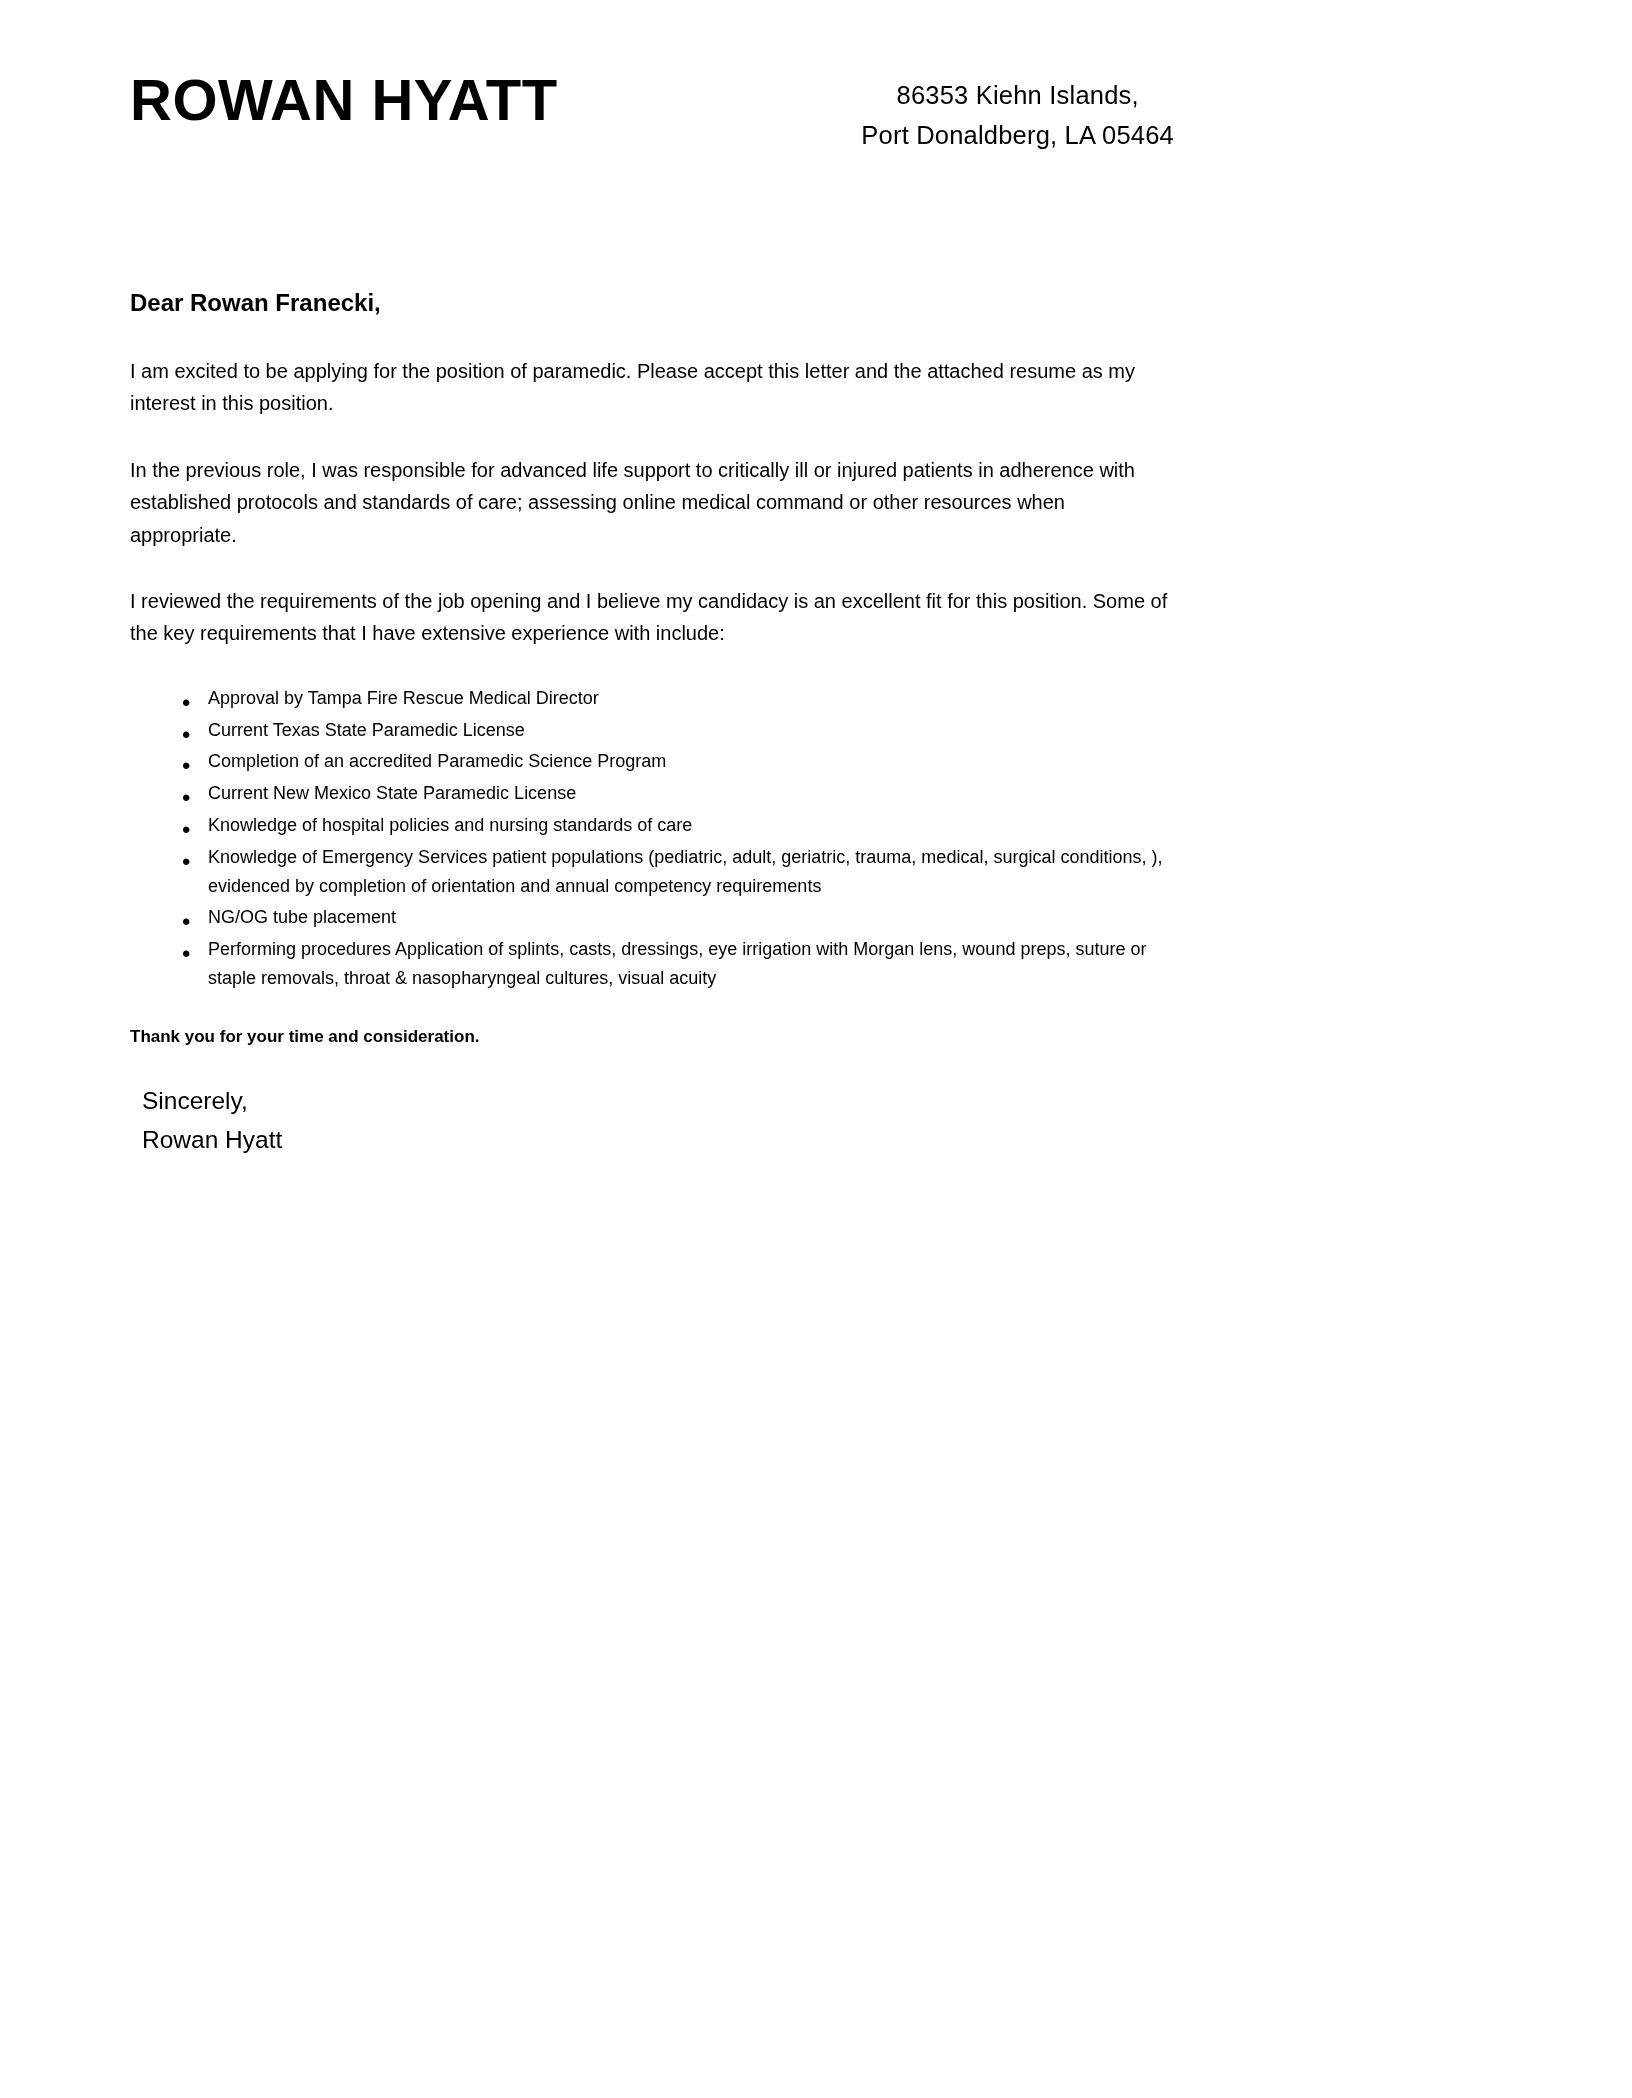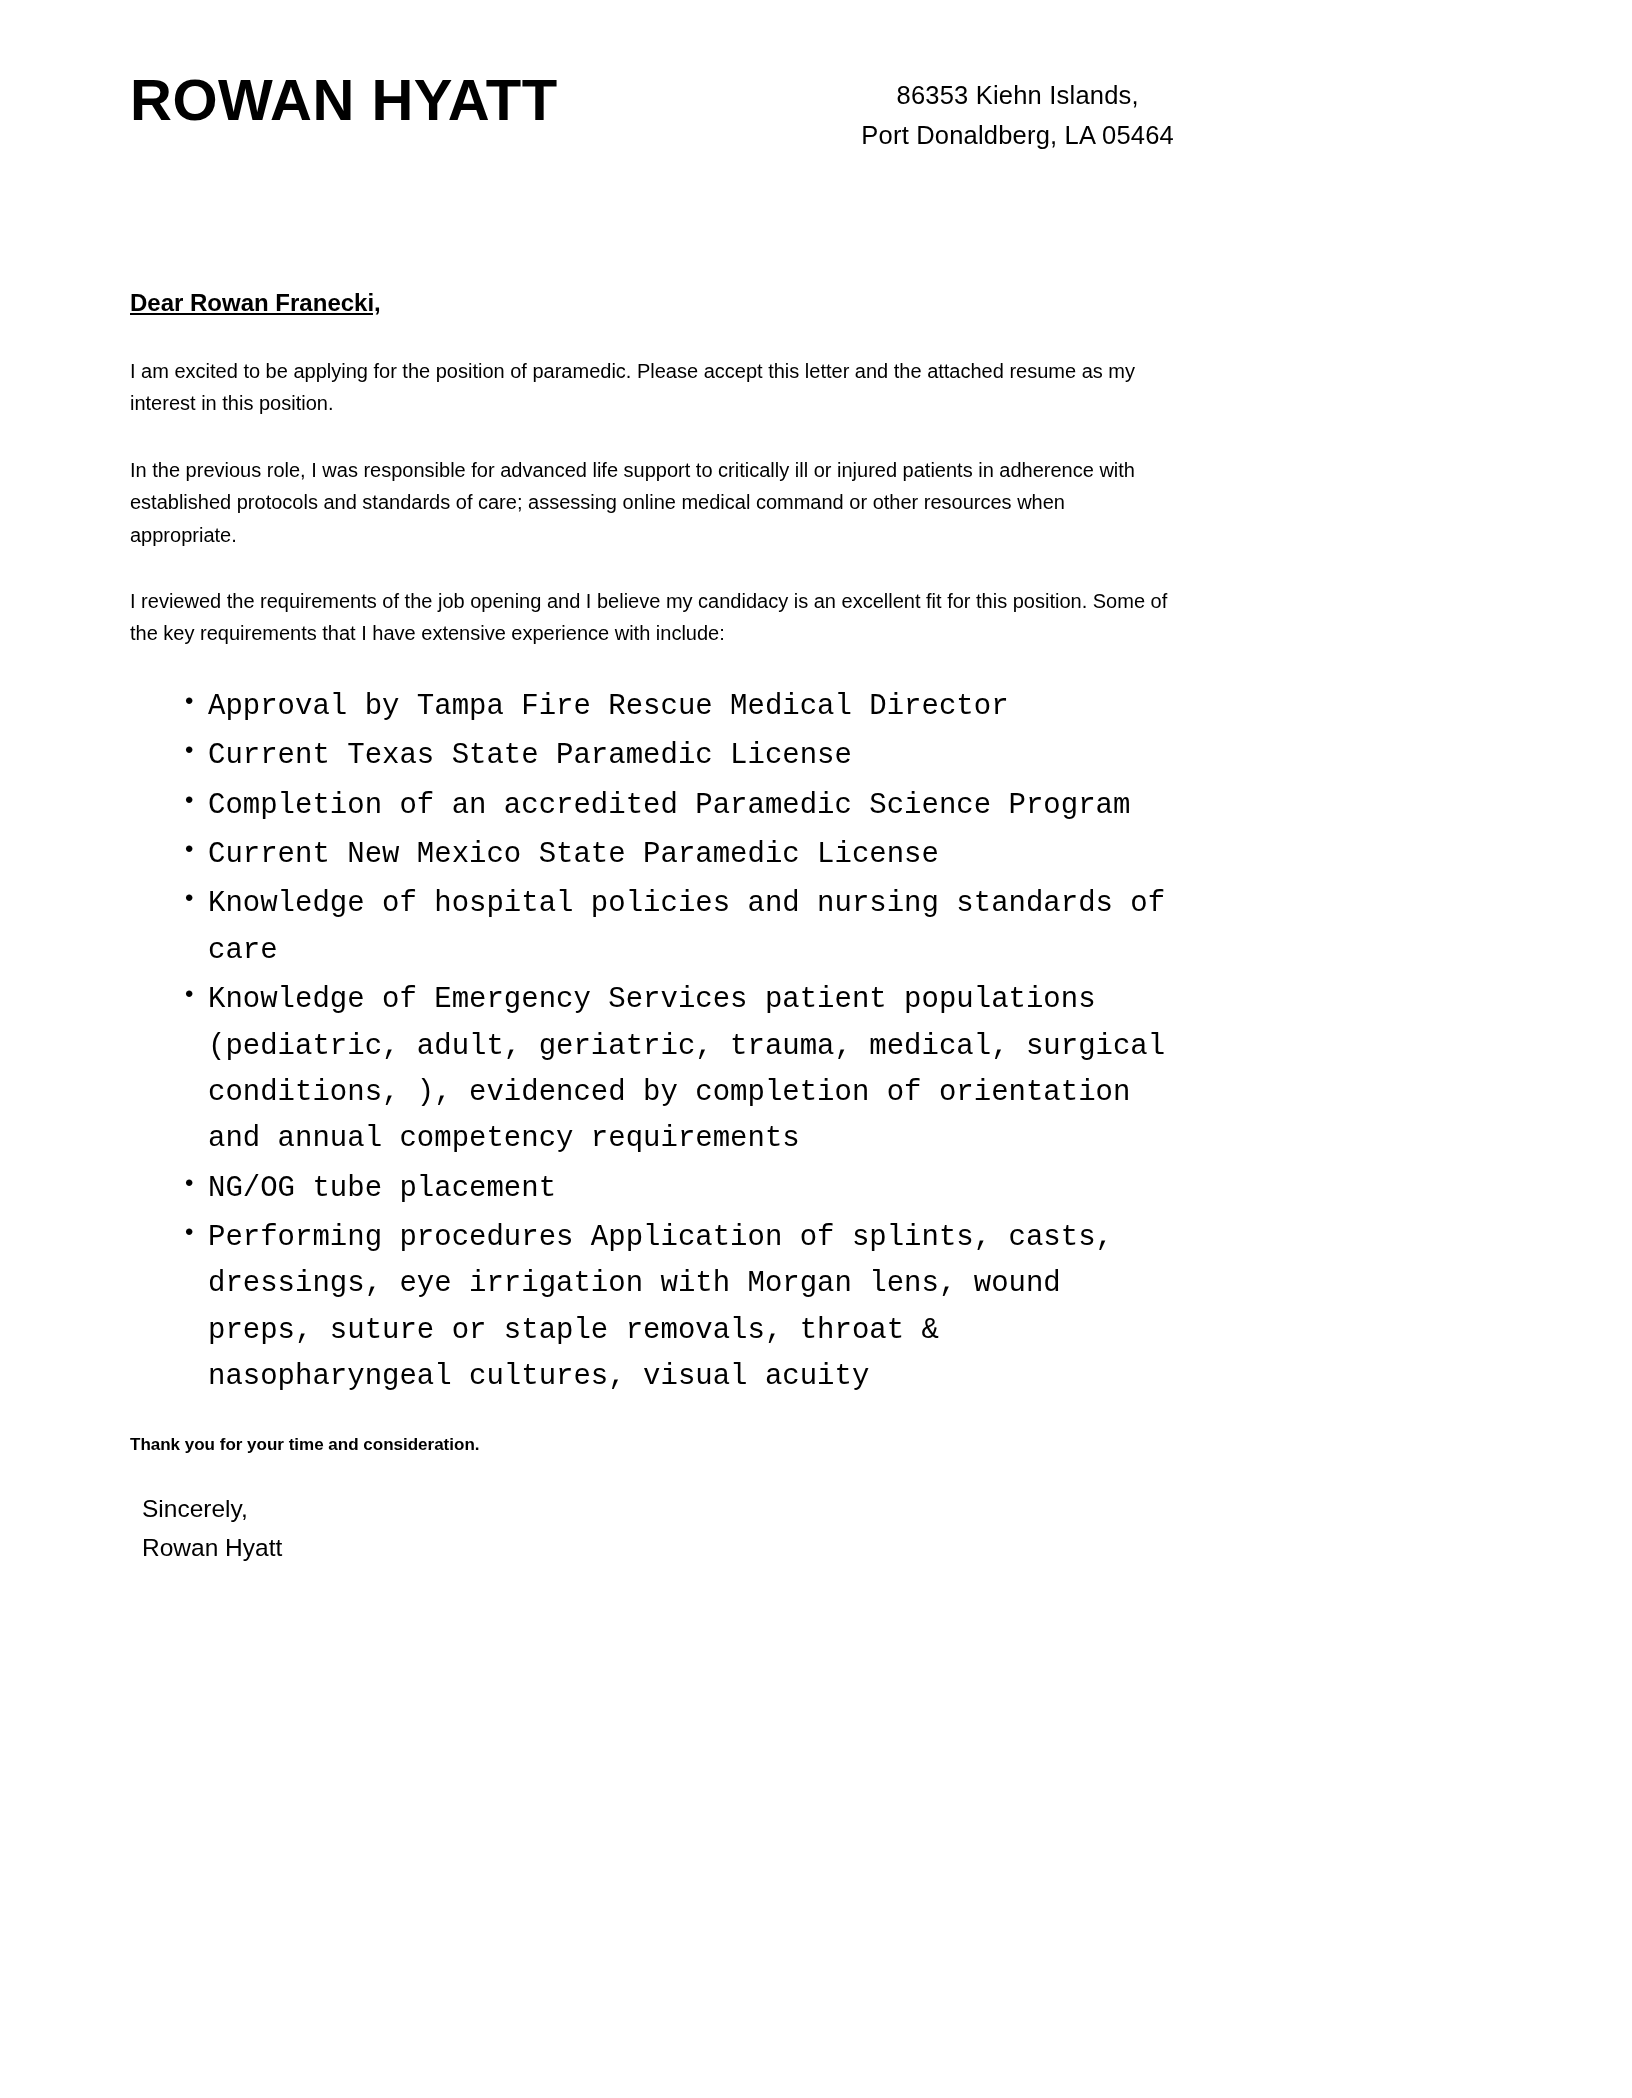--- a/index.html
+++ b/index.html
@@ -46,41 +46,39 @@
   .address div {
     white-space: nowrap;
   }
   .body-block {
     margin-top: 134px;
   }
   .salutation {
     font-size: 24px;
     font-weight: 700;
     margin-bottom: 38px;
-    text-decoration: underline;
   }
   p.para {
     font-size: 20px;
     line-height: 1.62;
     margin: 8px 0 34px 0;
     max-width: 1330px;
   }
   ul.requirements {
     margin: 0 0 34px 0;
     padding-left: 48px;
     list-style: none;
     max-width: 1320px;
   }
   ul.requirements li {
-    font-size: 29px;
+    font-size: 18px;
     line-height: 1.6;
     margin-bottom: 3px;
     position: relative;
     padding-left: 30px;
-    font-family: Liberation Mono, monospace;
   }
   ul.requirements li::before {
     content: "•";
     position: absolute;
     left: 4px;
     top: 0;
     font-size: 24px;
   }
   .thanks {
     font-size: 17px;

